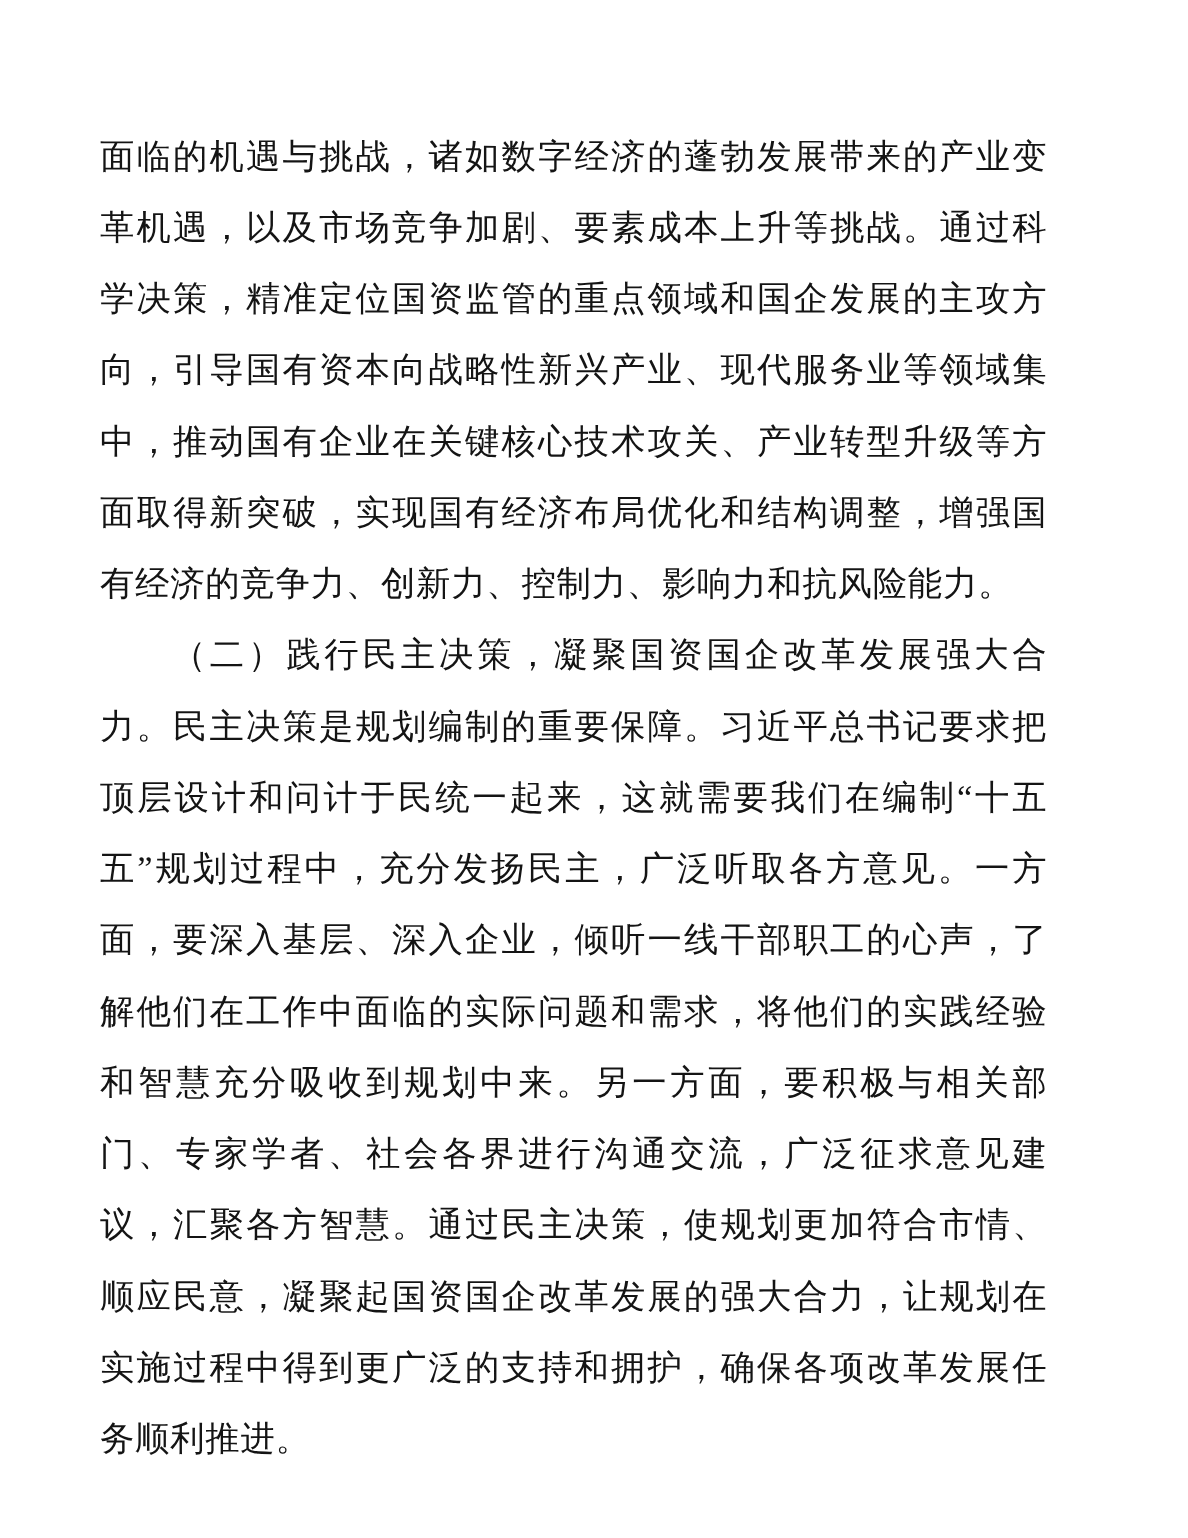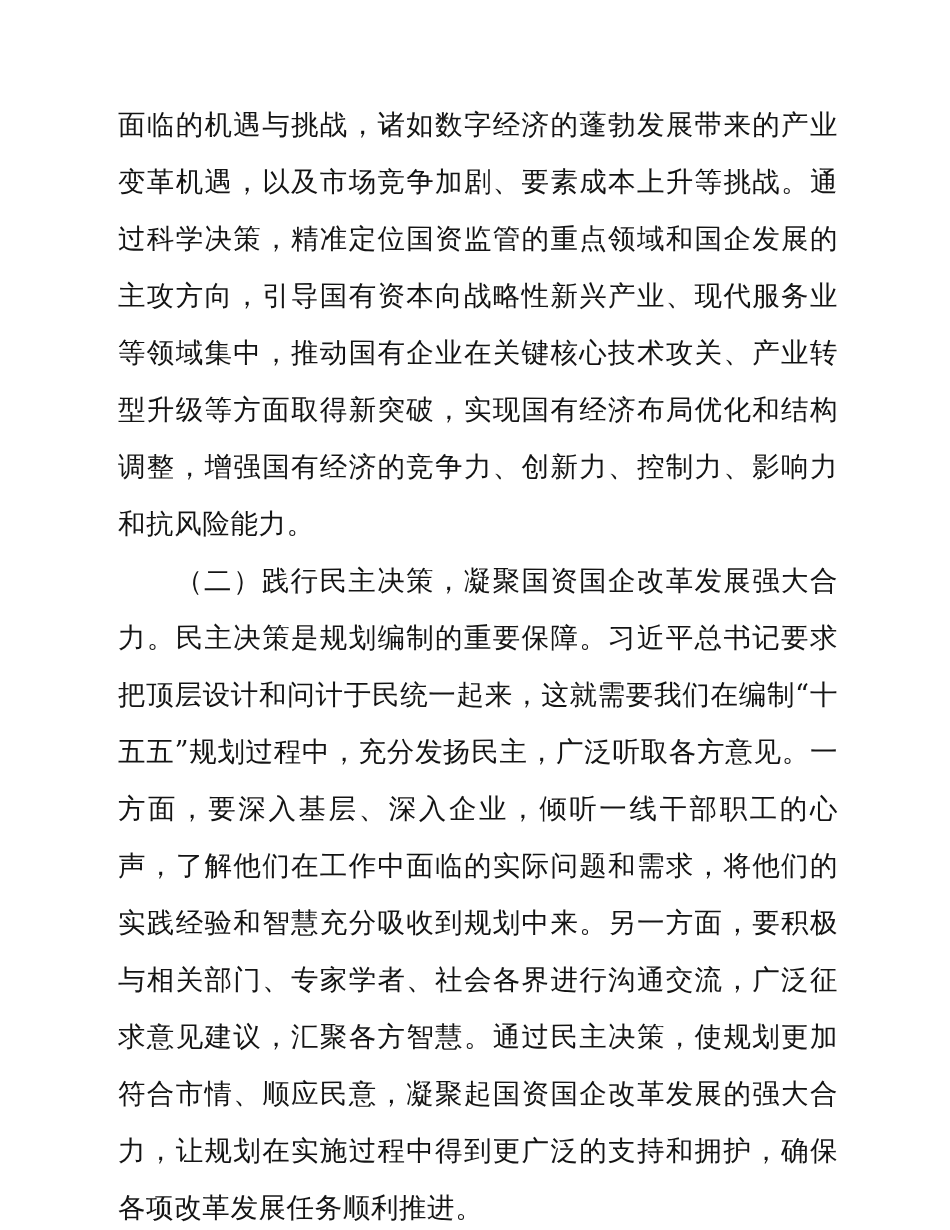--- a/index.html
+++ b/index.html
@@ -11,23 +11,24 @@
     width: 950px;
     height: 1230px;
     overflow: hidden;
     font-family: "DejaVu Serif", "Liberation Serif", serif;
     color: #1a1a1a;
   }
   .page {
     width: 950px;
     height: 1230px;
     box-sizing: border-box;
-    padding: 96px 112px 60px 118px;
+    padding: 96px 112px 60px 80px;
     background: #ffffff;
     position: relative;
+    font-family: Liberation Serif, serif;
   }
   .doc-body {
     font-size: 27.5px;
     line-height: 57px;
     text-align: justify;
     text-justify: inter-ideograph;
     letter-spacing: 0.6px;
     color: #141414;
   }
   .para {

